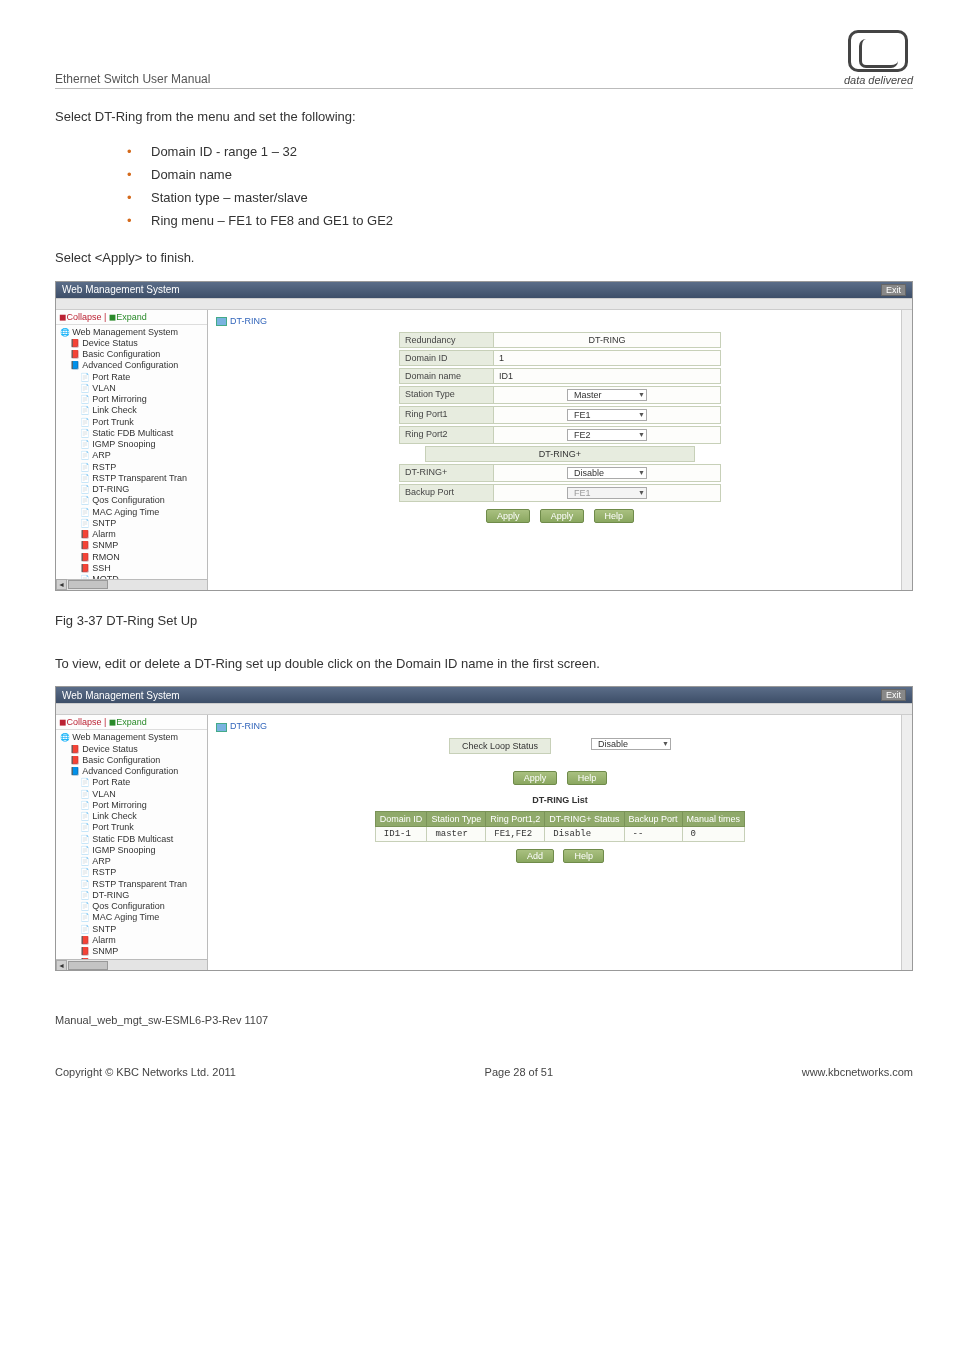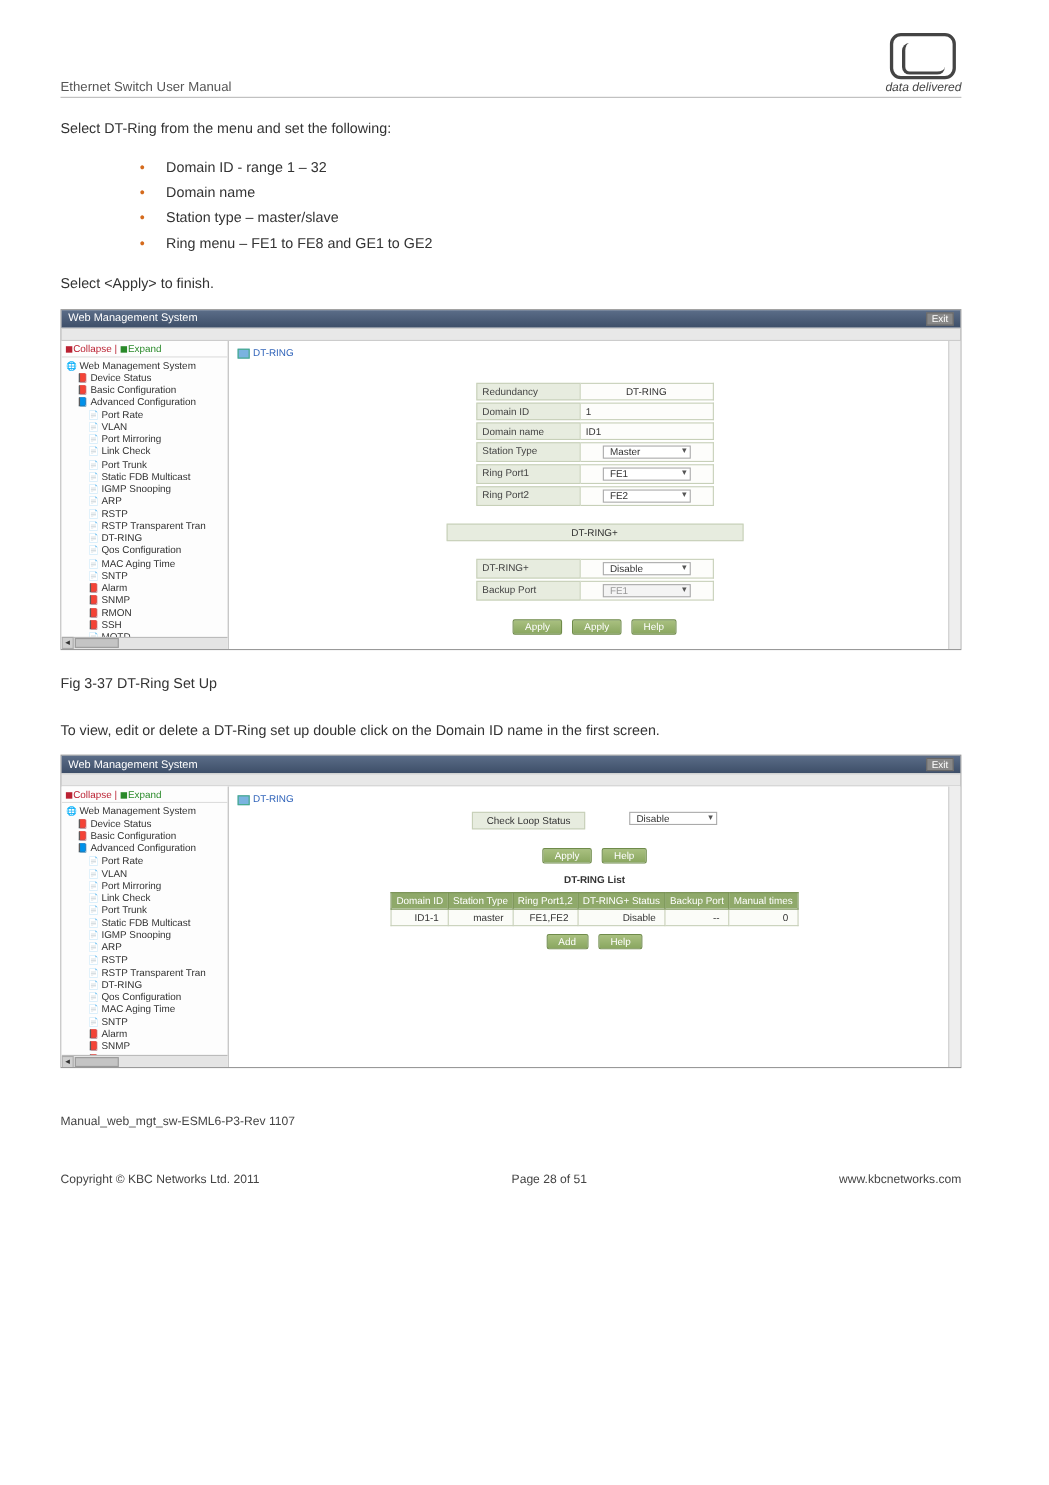--- a/index.html
+++ b/index.html
@@ -1,17 +1,17 @@
 <!DOCTYPE html>
 <html><head>
 <meta charset="utf-8">
 <style>
   * { box-sizing: border-box; margin: 0; padding: 0; }
   body { width: 954px; font-family: Verdana, Arial, sans-serif; font-size: 12px; color: #333; background: #fff; }
-  .page { padding: 30px 80px 20px 55px; }
+  .page { padding: 30px 41px 20px 55px; }
   .header-row { display: flex; justify-content: space-between; align-items: flex-end; border-bottom: 1px solid #bbb; padding-bottom: 2px; margin-bottom: 18px; }
   .doc-title { font-size: 12px; color: #555; }
   .logo-area { text-align: center; }
   .logo-area .logo-box { width: 60px; height: 42px; border: 3px solid #444; border-radius: 10px; position: relative; margin: 0 auto 2px auto; }
   .logo-area .logo-box::before { content: ""; position: absolute; top: 6px; left: 8px; width: 36px; height: 26px; border: 3px solid #444; border-radius: 7px; border-right: none; border-top: none; }
   .logo-text { font-style: italic; font-size: 11px; color: #444; }
   .body-text { font-size: 13px; line-height: 1.6; color: #333; margin-bottom: 12px; }
   ul.bullets { list-style: none; padding-left: 72px; margin-bottom: 16px; }
   ul.bullets li { padding: 4px 0; font-size: 13px; }
   ul.bullets li::before { content: "•"; color: #d46a1c; display: inline-block; width: 24px; }
@@ -33,37 +33,37 @@
   .tree .folder2::before { content: "📘 "; font-size: 8px; }
   .tree .leaf::before { content: "📄 "; font-size: 8px; color: #89a; }
   .tree .ind1 { padding-left: 10px; }
   .tree .ind2 { padding-left: 20px; }
   .hscroll { position: absolute; bottom: 0; left: 0; right: 0; height: 11px; background: #e4e4e4; border-top: 1px solid #bbb; display: flex; align-items: center; }
   .hscroll .arrow { width: 11px; height: 11px; background: #d0d0d0; border: 1px solid #aaa; font-size: 7px; text-align: center; line-height: 9px; }
   .hscroll .thumb { width: 40px; height: 9px; background: #c4c4c4; border: 1px solid #999; margin-left: 1px; }
   .main { flex: 1; padding: 4px 0 0 0; position: relative; }
   .crumb { font-size: 9px; color: #36b; padding: 2px 8px 6px 8px; }
   .crumb .icon { display: inline-block; width: 11px; height: 9px; background: #7ab3e0; border: 1px solid #4a8; margin-right: 3px; vertical-align: middle; }
-  .form-area { width: 216px; margin: 16px auto; }
+  .form-area { width: 322px; margin: 0 auto; }
   .form-row { display: flex; margin-bottom: 2px; }
   .form-label { width: 95px; background: #e7ecdf; border: 1px solid #c7d0b8; font-size: 9px; padding: 2px 5px; color: #444; }
   .form-field { flex: 1; border: 1px solid #c7d0b8; border-left: none; background: #fdfdfb; font-size: 9px; padding: 2px 5px; color: #333; display: flex; justify-content: center; }
   .form-field.left { justify-content: flex-start; }
   .sel { display: inline-flex; align-items: center; border: 1px solid #aaa; background: #fff; padding: 0 1px 0 6px; font-size: 9px; min-width: 80px; justify-content: space-between; }
   .sel.dis { color: #999; background: #f4f4f4; }
   .sel .caret { font-size: 7px; color: #555; padding-left: 6px; }
   .section-label { background: #e7ecdf; border: 1px solid #c7d0b8; font-size: 9px; padding: 2px 5px; text-align: center; width: 270px; margin: 0 auto 2px auto; }
   .btn-row { text-align: center; margin-top: 6px; }
   .btn { display: inline-block; background: linear-gradient(#a9c080,#8aa760); border: 1px solid #6f8b4a; border-radius: 2px; color: #fff; font-size: 9px; padding: 1px 10px; margin: 0 3px; }
   
   .list-top-row { display: flex; justify-content: center; gap: 40px; margin-bottom: 16px; align-items: flex-start; }
   .list-top-row .form-label2 { background: #e7ecdf; border: 1px solid #c7d0b8; font-size: 9px; padding: 2px 12px; }
   .ring-table { margin: 6px auto 0 auto; border-collapse: collapse; font-size: 9px; }
   .ring-table th { background: #8fa96a; color: #fff; border: 1px solid #7a9357; padding: 2px 4px; font-weight: normal; }
-  .ring-table td { border: 1px solid #c7d0b8; padding: 2px 8px; text-align: right; background: #fbfcf8; }
+  .ring-table td { border: 1px solid #c7d0b8; padding: 2px 8px; text-align: left; background: #fbfcf8; font-family: Liberation Mono, monospace; }
   .list-caption { font-size: 9px; font-weight: bold; text-align: center; margin: 10px 0 4px 0; color: #333; }
   .footer { display: flex; justify-content: space-between; font-size: 11px; color: #444; margin-top: 40px; }
   .foot-note { font-size: 11px; color: #444; margin-top: 43px; }
   .vscroll-stub { position: absolute; right: 0; top: 0; bottom: 0; width: 11px; background: #eee; border-left: 1px solid #ccc; }
 </style>
 </head>
 <body>
 
 <div class="page">
   <div class="header-row">

